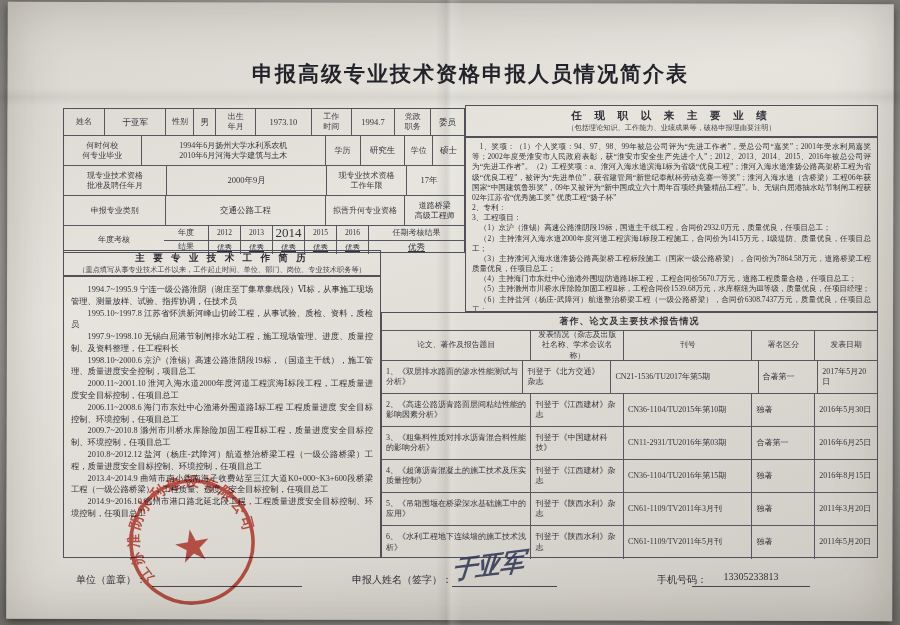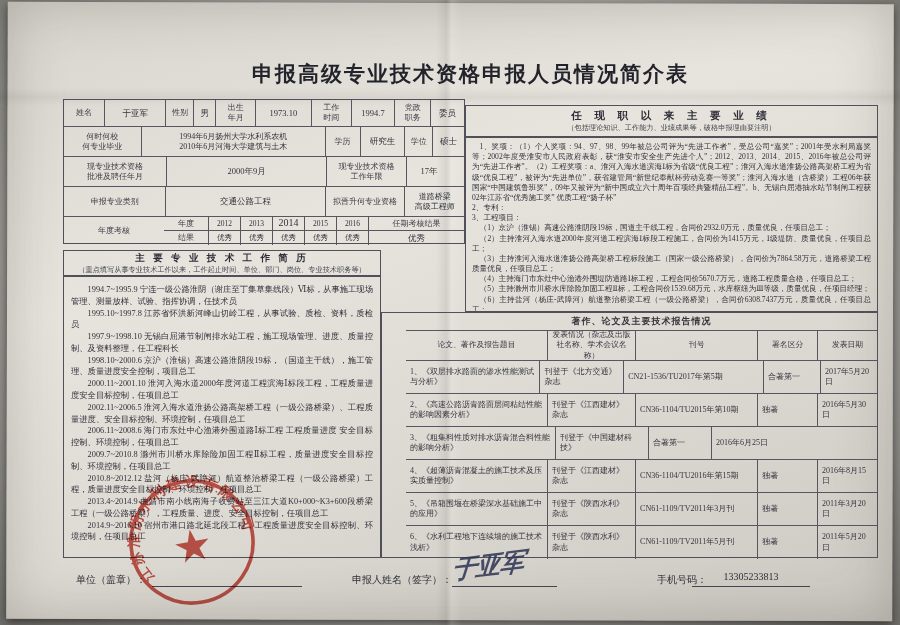--- a/index.html
+++ b/index.html
@@ -66,21 +66,21 @@
 </head>
 <body>
 
 <div id="page">
   <div id="paper"></div>
   <div id="crease-v" class="crease"></div>
   <div id="crease-h" class="crease"></div>
 
   <div id="doc-title">申报高级专业技术资格申报人员情况简介表</div>
 
-  <div class="tbox" id="boxA" style="left:63px; top:99px; width:402px; height:145px;">
+  <div class="tbox" id="boxA" style="left:63px; top:108px; width:402px; height:145px;">
     <div class="row" style="height:26px;">
       <div class="cell lab" style="width:40px">姓名</div>
       <div class="cell val" style="width:62px">于亚军</div>
       <div class="cell lab" style="width:28px">性别</div>
       <div class="cell val" style="width:22px">男</div>
       <div class="cell lab" style="width:40px">
         <span>出生</span>
         <span>年月</span>
       </div>
       <div class="cell val" style="width:56px">1973.10</div>
@@ -130,26 +130,26 @@
         <span>高级工程师</span>
       </div>
     </div>
     <div class="row" style="height:29px;">
       <div class="cell lab" style="width:102px">年度考核</div>
       <div style="width:300px; display:flex; flex-direction:column;">
         <div style="display:flex; height:14.5px; border-bottom:1px solid #565661;">
           <div class="cell lab" style="width:44px">年度</div>
           <div class="cell val" style="width:32px; font-size:7.5px">2012</div>
           <div class="cell val" style="width:32px; font-size:7.5px">2013</div>
-          <div class="cell val" style="width:32px; font-size:10px">2014</div>
+          <div class="cell val" style="width:32px; font-size:13px">2014</div>
           <div class="cell val" style="width:32px; font-size:7.5px">2015</div>
           <div class="cell val" style="width:32px; font-size:7.5px">2016</div>
           <div class="cell lab" style="width:96px">任期考核结果</div>
         </div>
-        <div style="display:flex; height:14.5px;">
+        <div style="display:flex; height:14.5px;text-decoration:underline;">
           <div class="cell lab" style="width:44px">结果</div>
           <div class="cell val" style="width:32px; font-size:7.5px">优秀</div>
           <div class="cell val" style="width:32px; font-size:7.5px">优秀</div>
           <div class="cell val" style="width:32px; font-size:7.5px">优秀</div>
           <div class="cell val" style="width:32px; font-size:7.5px">优秀</div>
           <div class="cell val" style="width:32px; font-size:7.5px">优秀</div>
           <div class="cell val" style="width:96px">优秀</div>
         </div>
       </div>
     </div>
@@ -160,21 +160,20 @@
     <div class="h2">（重点填写从事专业技术工作以来，工作起止时间、单位、部门、岗位、专业技术职务等）</div>
   </div>
 
   <div class="tbox" id="boxC" style="left:63px; top:276px; width:318px; height:282px;">
     <div class="flowtext" style="height:100%">
       <p>1994.7~1995.9 宁连一级公路淮阴（谢庄至丁集草集线段）Ⅵ标，从事施工现场管理、测量放样、试验、指挥协调，任技术员</p>
       <p>1995.10~1997.8 江苏省怀洪新河峰山切岭工程，从事试验、质检、资料，质检员</p>
       <p>1997.9~1998.10 无锡白屈港节制闸排水站工程，施工现场管理、进度、质量控制、及资料整理，任工程科长</p>
       <p>1998.10~2000.6 京沪（淮锡）高速公路淮阴段19标，（国道主干线），施工管理、质量进度安全控制，项目总工</p>
       <p>2000.11~2001.10 淮河入海水道2000年度河道工程滨海Ⅰ标段工程，工程质量进度安全目标控制，任项目总工</p>
-      <p>2002.11~2006.5 淮河入海水道淮扬公路高架桥工程（一级公路桥梁）、工程质量进度、安全目标控制、环境控制，任项目总工</p>
       <p>2006.11~2008.6 海门市东灶中心渔港外围道路Ⅰ标工程 工程质量进度 安全目标控制、环境控制，任项目总工</p>
       <p>2009.7~2010.8 滁州市川桥水库除险加固工程Ⅱ标工程，质量进度安全目标控制、环境控制，任项目总工</p>
       <p>2010.8~2012.12 盐河（杨庄-武障河）航道整治桥梁工程（一级公路桥梁）工程，质量进度安全目标控制、环境控制，任项目总工</p>
       <p>2013.4~2014.9 曲靖市南小线南海子收费站至三江大道K0+000~K3+600段桥梁工程（一级公路桥梁），工程质量、进度、安全目标控制，任项目总工</p>
       <p>2014.9~2016.10 宿州市港口路北延北段工程，工程质量进度安全目标控制、环境控制，任项目总工</p>
     </div>
   </div>
 
   <div class="tbox sec-head" id="boxD" style="left:465px; top:105px; width:413px; height:32px; display:flex; flex-direction:column; justify-content:center;">
     <div class="h1" style="font-size:10.5px; letter-spacing:5px;">任 现 职 以 来 主 要 业 绩</div>
@@ -189,21 +188,21 @@
       <p>（1）京沪（淮锡）高速公路淮阴段19标，国道主干线工程，合同价2932.0万元，质量优良，任项目总工；</p>
       <p>（2）主持淮河入海水道2000年度河道工程滨海Ⅰ标段工程施工，合同价为1415万元，Ⅰ级堤防、质量优良，任项目总工；</p>
       <p>（3）主持淮河入海水道淮扬公路高架桥工程标段施工（国家一级公路桥梁），合同价为7864.58万元，道路桥梁工程质量优良，任项目总工；</p>
       <p>（4）主持海门市东灶中心渔港外围堤防道路Ⅰ标工程，工程合同价5670.7万元，道路工程质量合格，任项目总工；</p>
       <p>（5）主持滁州市川桥水库除险加固工程Ⅱ标，工程合同价1539.68万元，水库枢纽为Ⅲ等级，质量优良，任项目经理；</p>
       <p>（6）主持盐河（杨庄-武障河）航道整治桥梁工程（一级公路桥梁），合同价6308.7437万元，质量优良，任项目总工；</p>
 
     </div>
   </div>
 
-  <div class="tbox" id="boxF" style="left:381px; top:312px; width:497px; height:246px;padding-left:24px;">
+  <div class="tbox" id="boxF" style="left:381px; top:312px; width:497px; height:246px;">
     <div class="ptitle">著作、论文及主要技术报告情况</div>
     <div class="prow phead" style="height:30px;">
       <div class="pcell" style="width:149px">论文、著作及报告题目</div>
       <div class="pcell" style="width:93px">发表情况（杂志及出版社名称、学术会议名称）</div>
       <div class="pcell" style="width:129px">刊号</div>
       <div class="pcell" style="width:63px">署名区分</div>
       <div class="pcell" style="width:63px">发表日期</div>
     </div>
     <div class="prow" style="height:33px;">
       <div class="pcell" style="width:149px">1、《双层排水路面的渗水性能测试与分析》</div>
@@ -215,20 +214,21 @@
     <div class="prow" style="height:33px;">
       <div class="pcell" style="width:149px">2、《高速公路沥青路面层间粘结性能的影响因素分析》</div>
       <div class="pcell" style="width:93px">刊登于《江西建材》杂志</div>
       <div class="pcell" style="width:129px">CN36-1104/TU2015年第10期</div>
       <div class="pcell" style="width:63px">独著</div>
       <div class="pcell" style="width:63px">2016年5月30日</div>
     </div>
     <div class="prow" style="height:33px;">
       <div class="pcell" style="width:149px">3、《粗集料性质对排水沥青混合料性能的影响分析》</div>
       <div class="pcell" style="width:93px">刊登于《中国建材科技》</div>
+      <div class="pcell" style="width:129px">CN11-2931/TU2016年第03期</div>
       <div class="pcell" style="width:63px">合著第一</div>
       <div class="pcell" style="width:63px">2016年6月25日</div>
     </div>
     <div class="prow" style="height:33px;">
       <div class="pcell" style="width:149px">4、《超薄沥青混凝土的施工技术及压实质量控制》</div>
       <div class="pcell" style="width:93px">刊登于《江西建材》杂志</div>
       <div class="pcell" style="width:129px">CN36-1104/TU2016年第15期</div>
       <div class="pcell" style="width:63px">独著</div>
       <div class="pcell" style="width:63px">2016年8月15日</div>
     </div>

